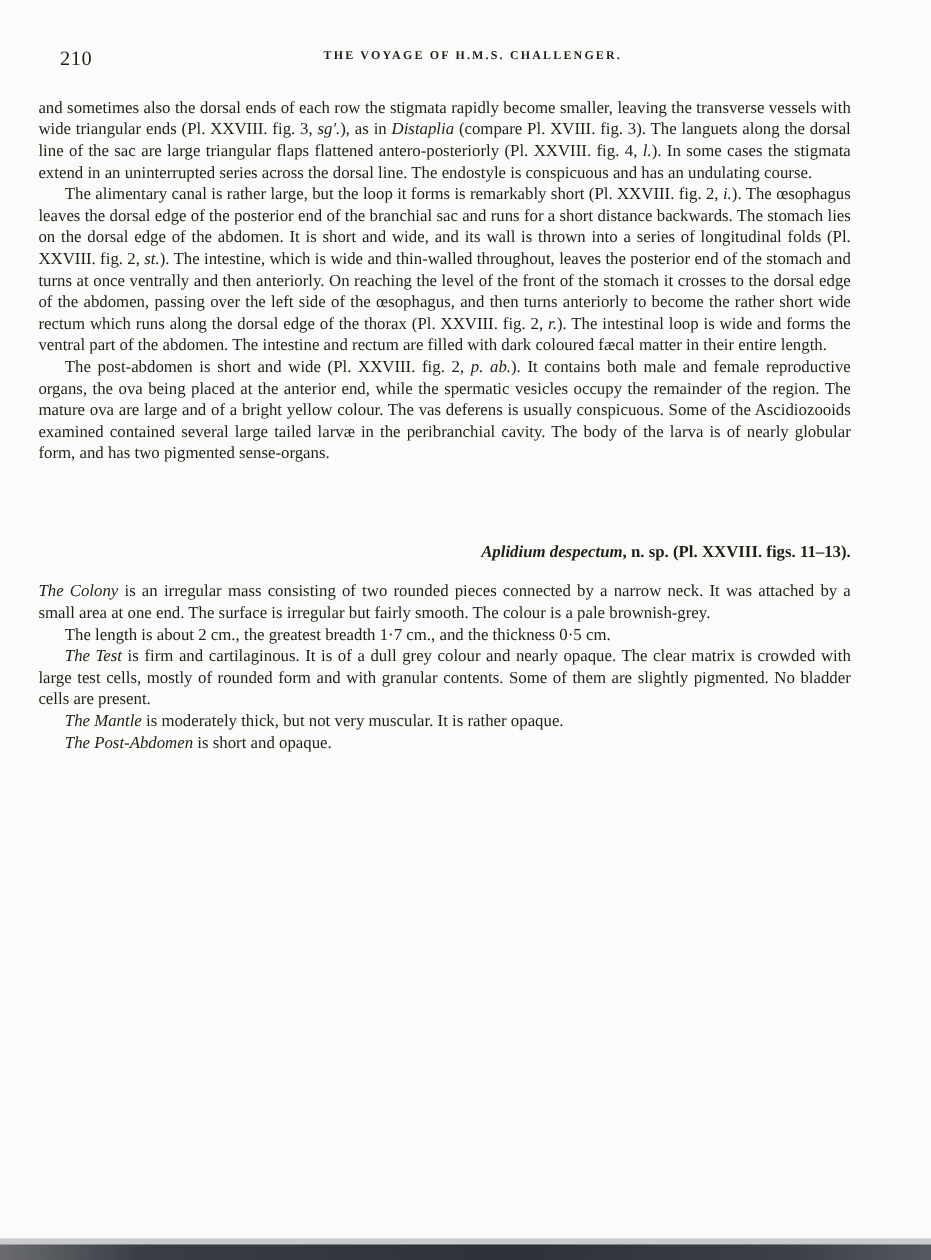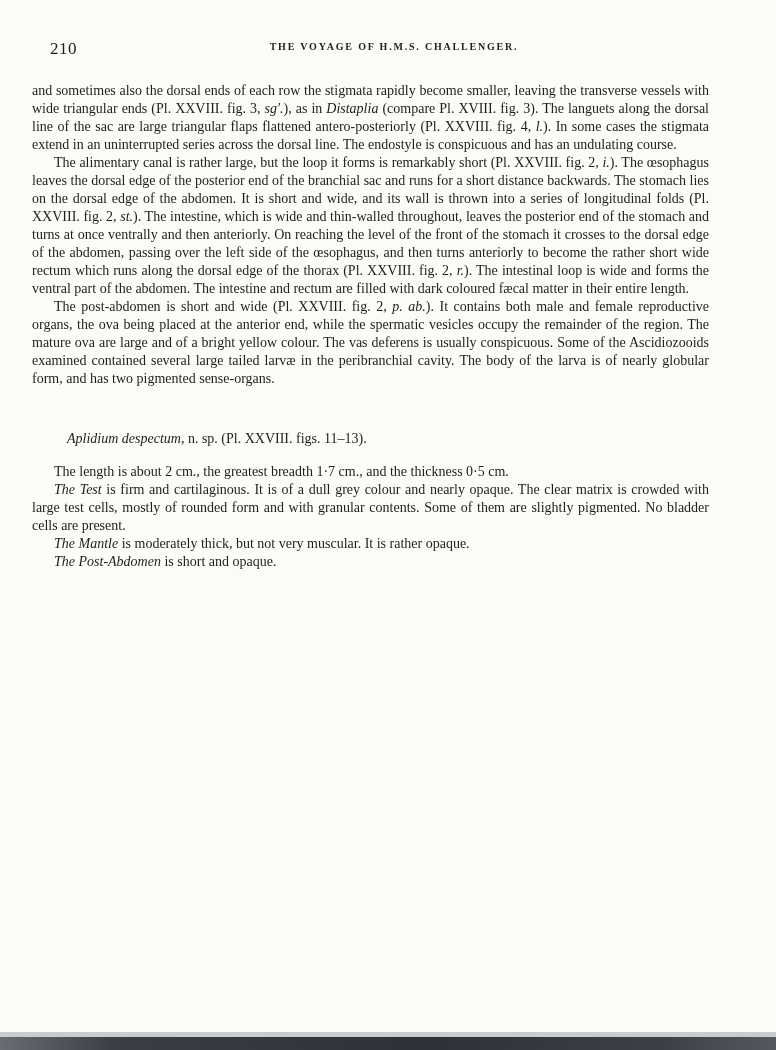--- a/index.html
+++ b/index.html
@@ -44,24 +44,25 @@
     font-size: 14px;
     line-height: 18px;
   }
   .para {
     margin: 0;
     text-align: justify;
     text-indent: 22px;
   }
   .para.flush { text-indent: 0; }
   .para.heading {
-    text-align: left;
+    text-align: right;
     text-indent: 35px;
-    margin-top: 42px;
+    margin-top: 64px;
     margin-bottom: 15px;
+    font-weight: bold;
   }
   .scan-edge {
     position: absolute;
     left: 0;
     right: 0;
     bottom: 0;
     height: 18px;
   }
   .scan-edge .light-strip { height: 5px; background: #c9cbce; }
   .scan-edge .dark-strip {
@@ -76,20 +77,21 @@
   <div class="page-header">
     <span class="page-number">210</span>
     <div class="running-title">THE VOYAGE OF H.M.S. CHALLENGER.</div>
   </div>
 
   <div class="page-body">
       <p class="para flush"><span>and sometimes also the dorsal ends of each row the stigmata rapidly become smaller, leaving the transverse vessels with wide triangular ends (Pl. XXVIII. fig. 3, </span><i>sg′.</i><span>), as in </span><i>Distaplia</i><span> (compare Pl. XVIII. fig. 3). The languets along the dorsal line of the sac are large triangular flaps flattened antero-posteriorly (Pl. XXVIII. fig. 4, </span><i>l.</i><span>). In some cases the stigmata extend in an uninterrupted series across the dorsal line. The endostyle is conspicuous and has an undulating course.</span></p>
       <p class="para"><span>The alimentary canal is rather large, but the loop it forms is remarkably short (Pl. XXVIII. fig. 2, </span><i>i.</i><span>). The œsophagus leaves the dorsal edge of the posterior end of the branchial sac and runs for a short distance backwards. The stomach lies on the dorsal edge of the abdomen. It is short and wide, and its wall is thrown into a series of longitudinal folds (Pl. XXVIII. fig. 2, </span><i>st.</i><span>). The intestine, which is wide and thin-walled throughout, leaves the posterior end of the stomach and turns at once ventrally and then anteriorly. On reaching the level of the front of the stomach it crosses to the dorsal edge of the abdomen, passing over the left side of the œsophagus, and then turns anteriorly to become the rather short wide rectum which runs along the dorsal edge of the thorax (Pl. XXVIII. fig. 2, </span><i>r.</i><span>). The intestinal loop is wide and forms the ventral part of the abdomen. The intestine and rectum are filled with dark coloured fæcal matter in their entire length.</span></p>
       <p class="para"><span>The post-abdomen is short and wide (Pl. XXVIII. fig. 2, </span><i>p. ab.</i><span>). It contains both male and female reproductive organs, the ova being placed at the anterior end, while the spermatic vesicles occupy the remainder of the region. The mature ova are large and of a bright yellow colour. The vas deferens is usually conspicuous. Some of the Ascidiozooids examined contained several large tailed larvæ in the peribranchial cavity. The body of the larva is of nearly globular form, and has two pigmented sense-organs.</span></p>
       <p class="para heading"><i>Aplidium despectum</i><span>, n. sp. (Pl. XXVIII. figs. 11–13).</span></p>
+      <p class="para flush"><i>The Colony</i><span> is an irregular mass consisting of two rounded pieces connected by a narrow neck. It was attached by a small area at one end. The surface is irregular but fairly smooth. The colour is a pale brownish-grey.</span></p>
       <p class="para"><span>The length is about 2 cm., the greatest breadth 1·7 cm., and the thickness 0·5 cm.</span></p>
       <p class="para"><i>The Test</i><span> is firm and cartilaginous. It is of a dull grey colour and nearly opaque. The clear matrix is crowded with large test cells, mostly of rounded form and with granular contents. Some of them are slightly pigmented. No bladder cells are present.</span></p>
       <p class="para"><i>The Mantle</i><span> is moderately thick, but not very muscular. It is rather opaque.</span></p>
       <p class="para"><i>The Post-Abdomen</i><span> is short and opaque.</span></p>
     </div>
 
   <div class="scan-edge">
     <div class="light-strip"></div>
     <div class="dark-strip"></div>
   </div>

